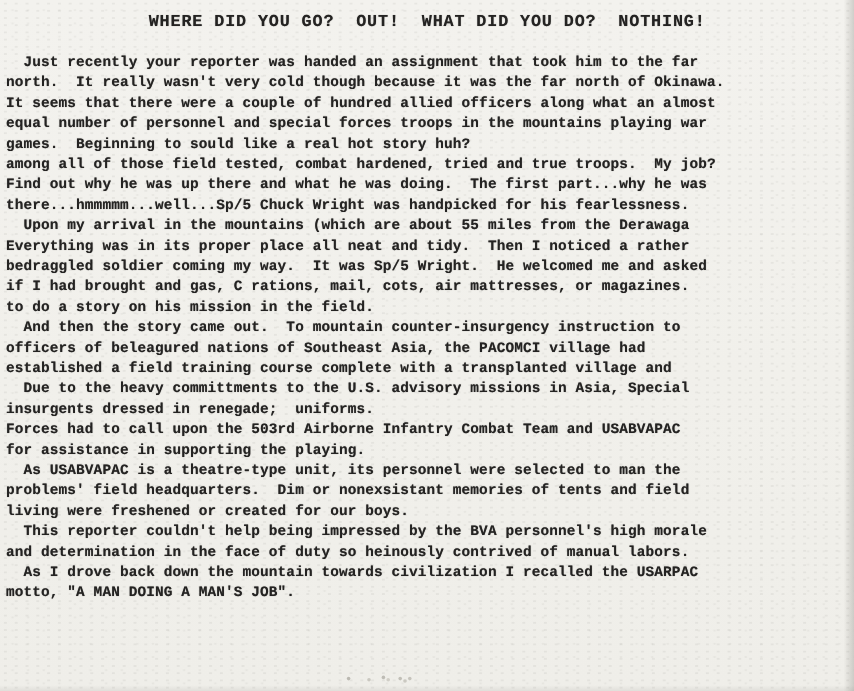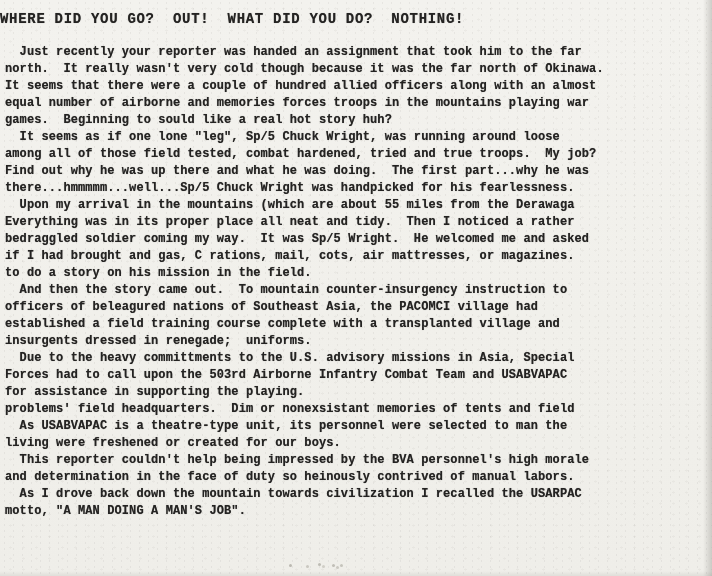--- a/index.html
+++ b/index.html
@@ -31,21 +31,21 @@
       radial-gradient(rgba(70, 68, 62, 0.05) 1px, transparent 1.4px);
     background-size: 9px 6px, 13px 11px;
     background-position: 0 0, 4px 3px;
     pointer-events: none;
   }
   .title {
     position: absolute;
     top: 11px;
     left: 0;
     width: 712px;
-    text-align: left;
+    text-align: center;
     font-size: 14px;
     letter-spacing: 0.7px;
     white-space: pre;
   }
   .doc-body {
     position: absolute;
     top: 44px;
     left: 5px;
   }
   .line {
@@ -95,41 +95,40 @@
 </style>
 </head>
 <body>
 
 <div class="page">
   <div class="title">WHERE DID YOU GO?  OUT!  WHAT DID YOU DO?  NOTHING!</div>
 
   <div class="doc-body">
       <div class="line">  Just recently your reporter was handed an assignment that took him to the far</div>
       <div class="line">north.  It really wasn't very cold though because it was the far north of Okinawa.</div>
-      <div class="line">It seems that there were a couple of hundred allied officers along with an almost</div>
-      <div class="line">equal number of airborne and memories forces troops in the mountains playing war</div>
+      <div class="line">It seems that there were a couple of hundred allied officers along what an almost</div>
+      <div class="line">equal number of personnel and special forces troops in the mountains playing war</div>
       <div class="line">games.  Beginning to sould like a real hot story huh?</div>
-      <div class="line">  It seems as if one lone "leg", Sp/5 Chuck Wright, was running around loose</div>
       <div class="line">among all of those field tested, combat hardened, tried and true troops.  My job?</div>
       <div class="line">Find out why he was up there and what he was doing.  The first part...why he was</div>
       <div class="line">there...hmmmmm...well...Sp/5 Chuck Wright was handpicked for his fearlessness.</div>
       <div class="line">  Upon my arrival in the mountains (which are about 55 miles from the Derawaga</div>
       <div class="line">Everything was in its proper place all neat and tidy.  Then I noticed a rather</div>
       <div class="line">bedraggled soldier coming my way.  It was Sp/5 Wright.  He welcomed me and asked</div>
       <div class="line">if I had brought and gas, C rations, mail, cots, air mattresses, or magazines.</div>
       <div class="line">to do a story on his mission in the field.</div>
       <div class="line">  And then the story came out.  To mountain counter-insurgency instruction to</div>
       <div class="line">officers of beleagured nations of Southeast Asia, the PACOMCI village had</div>
       <div class="line">established a field training course complete with a transplanted village and</div>
+      <div class="line">  Due to the heavy committments to the U.S. advisory missions in Asia, Special</div>
       <div class="line">insurgents dressed in renegade;  uniforms.</div>
-      <div class="line">  Due to the heavy committments to the U.S. advisory missions in Asia, Special</div>
       <div class="line">Forces had to call upon the 503rd Airborne Infantry Combat Team and USABVAPAC</div>
       <div class="line">for assistance in supporting the playing.</div>
+      <div class="line">  As USABVAPAC is a theatre-type unit, its personnel were selected to man the</div>
       <div class="line">problems' field headquarters.  Dim or nonexsistant memories of tents and field</div>
-      <div class="line">  As USABVAPAC is a theatre-type unit, its personnel were selected to man the</div>
       <div class="line">living were freshened or created for our boys.</div>
       <div class="line">  This reporter couldn't help being impressed by the BVA personnel's high morale</div>
       <div class="line">and determination in the face of duty so heinously contrived of manual labors.</div>
       <div class="line">  As I drove back down the mountain towards civilization I recalled the USARPAC</div>
       <div class="line">motto, "A MAN DOING A MAN'S JOB".</div>
     </div>
 
   <div class="smudge"></div>
   <div class="edge-right"></div>
   <div class="edge-bottom"></div>

